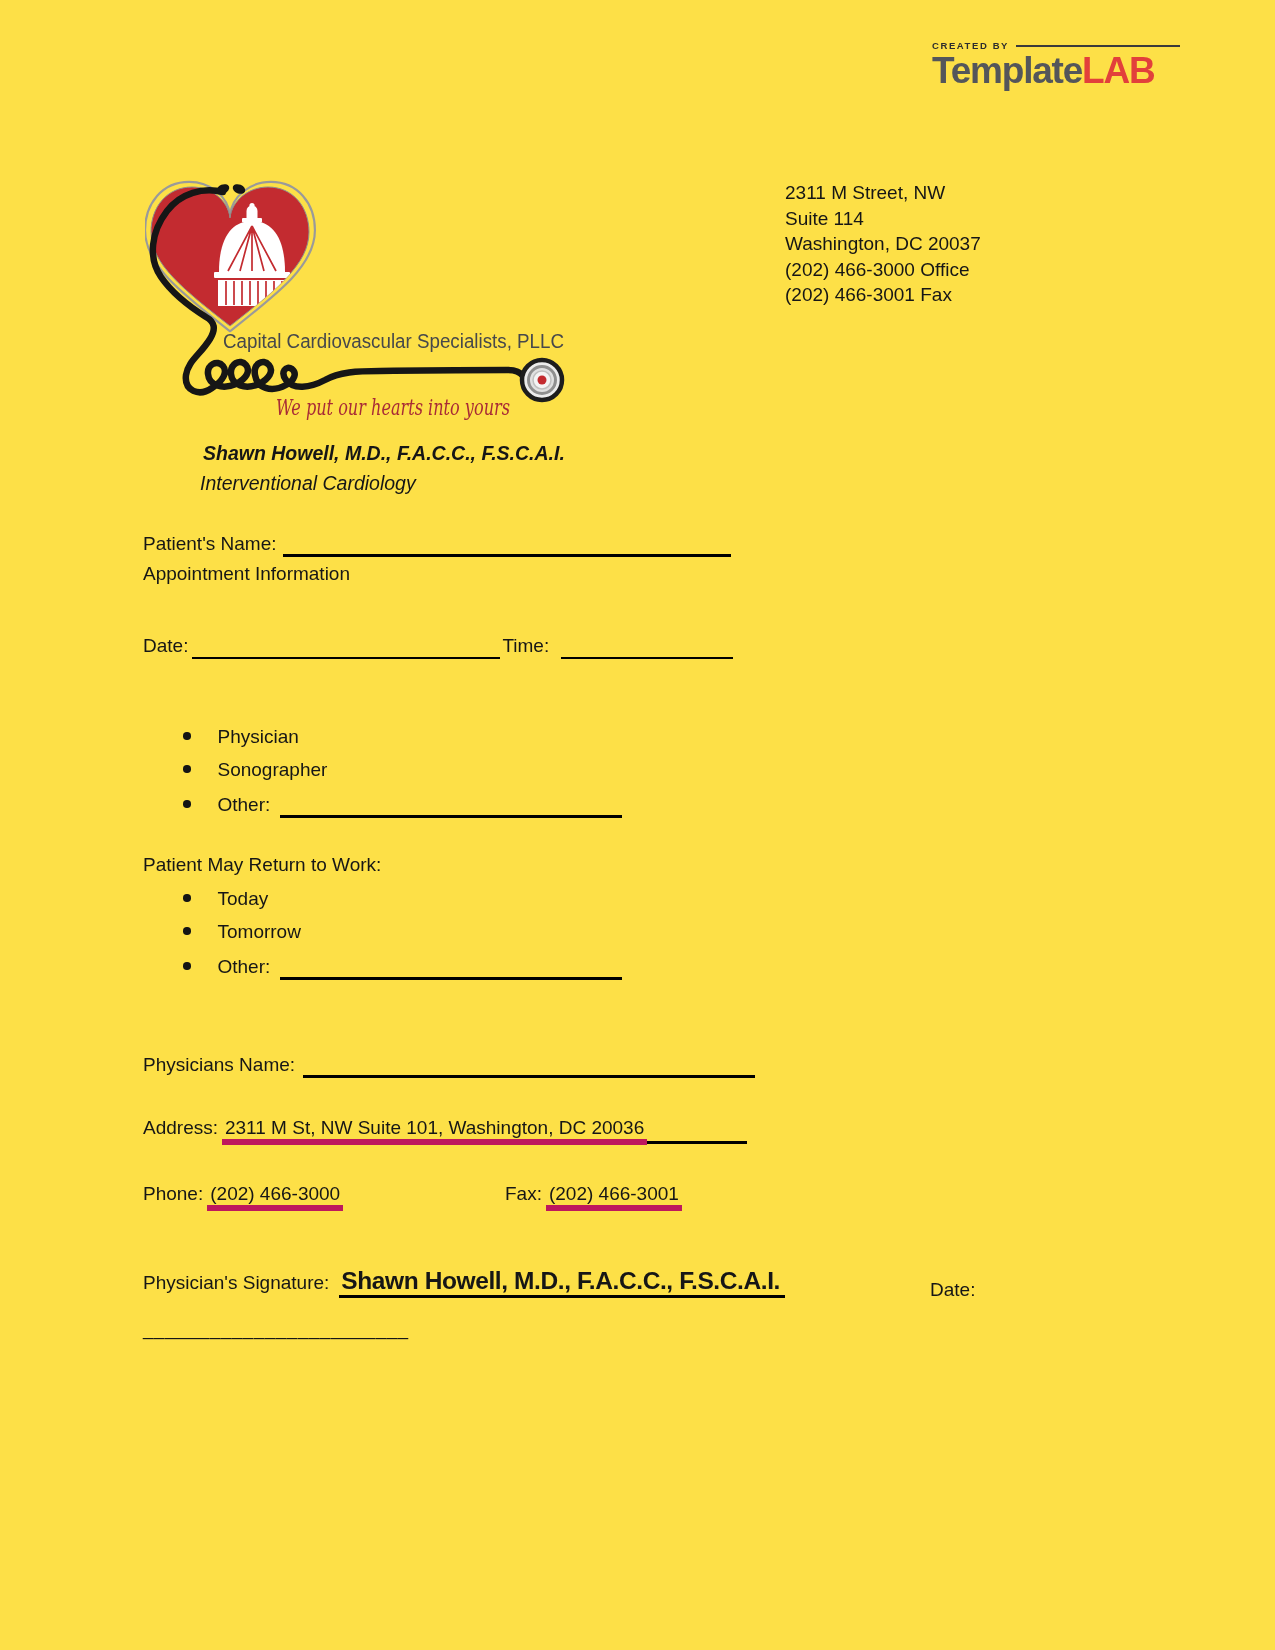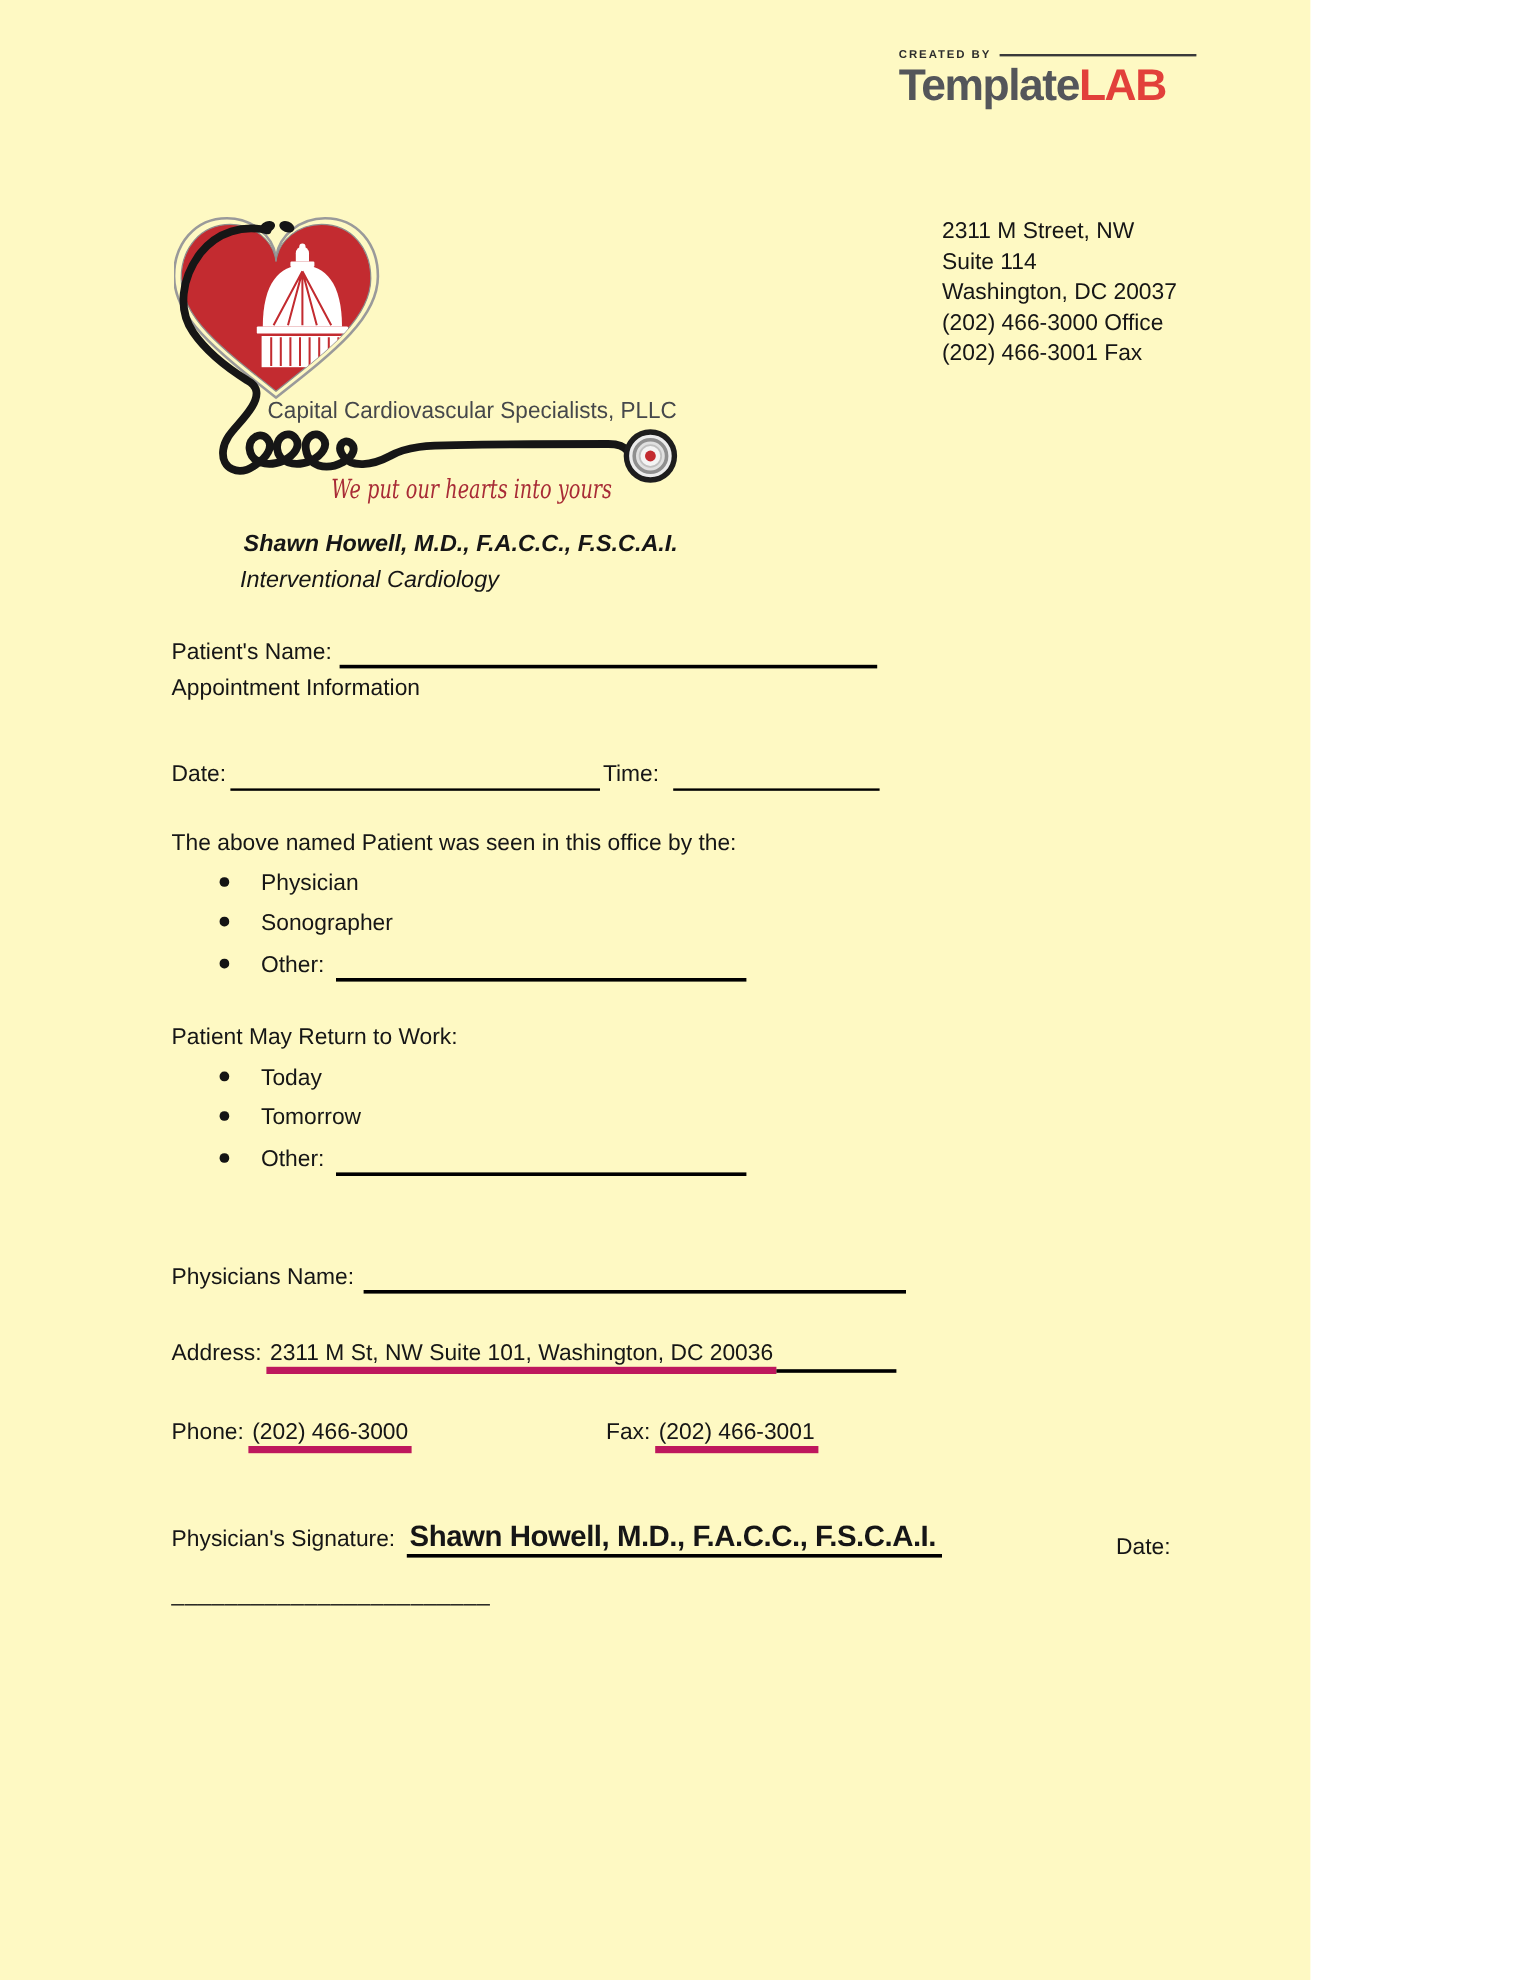--- a/index.html
+++ b/index.html
@@ -1,16 +1,16 @@
 <!DOCTYPE html>
 <html><head>
 <meta charset="utf-8">
 <style>
   html,body{margin:0;padding:0;background:#fff;}
-  .page{position:relative;width:1092px;height:1650px;background:#fef9c3;
+  .page{position:relative;width:1275px;height:1650px;background:#fde047;
         font-family:"Liberation Sans",sans-serif;color:#161616;overflow:hidden;}
 
   
   .wm{position:absolute;top:40px;right:95px;width:248px;}
   .wm-created{display:flex;align-items:center;font-size:9.5px;font-weight:bold;
               letter-spacing:1.6px;color:#2d2d2d;}
   .wm-created::after{content:"";flex:1;height:2px;background:#3a3a3a;margin-left:7px;}
   .wm-brand{font-size:37px;font-weight:bold;letter-spacing:-1.2px;line-height:1.1;}
   .wm-t{color:#54565a}
   .wm-l{color:#e2403b}
@@ -106,21 +106,20 @@
   <div class="row" style="top:529px">
     <span>Patient's Name:</span><span class="fill" style="width:448px;margin-left:6px"></span>
   </div>
 
   <div class="row" style="top:561px">Appointment Information</div>
 
   <div class="row" style="top:632px">
     <span>Date:</span><span class="fill thin" style="width:308px;margin-left:4px"></span><span style="margin-left:2px">Time:</span><span class="fill thin" style="width:172px;margin-left:12px"></span>
   </div>
 
-  <div class="row" style="top:690px">The above named Patient was seen in this office by the:</div>
   <div class="row" style="top:724px">
     <span class="bdot"></span><span>Physician</span>
   </div>
   <div class="row" style="top:757px">
     <span class="bdot"></span><span>Sonographer</span>
   </div>
   <div class="row" style="top:790px">
     <span class="bdot"></span><span>Other:</span><span class="fill" style="width:342px;margin-left:10px"></span>
   </div>
 

